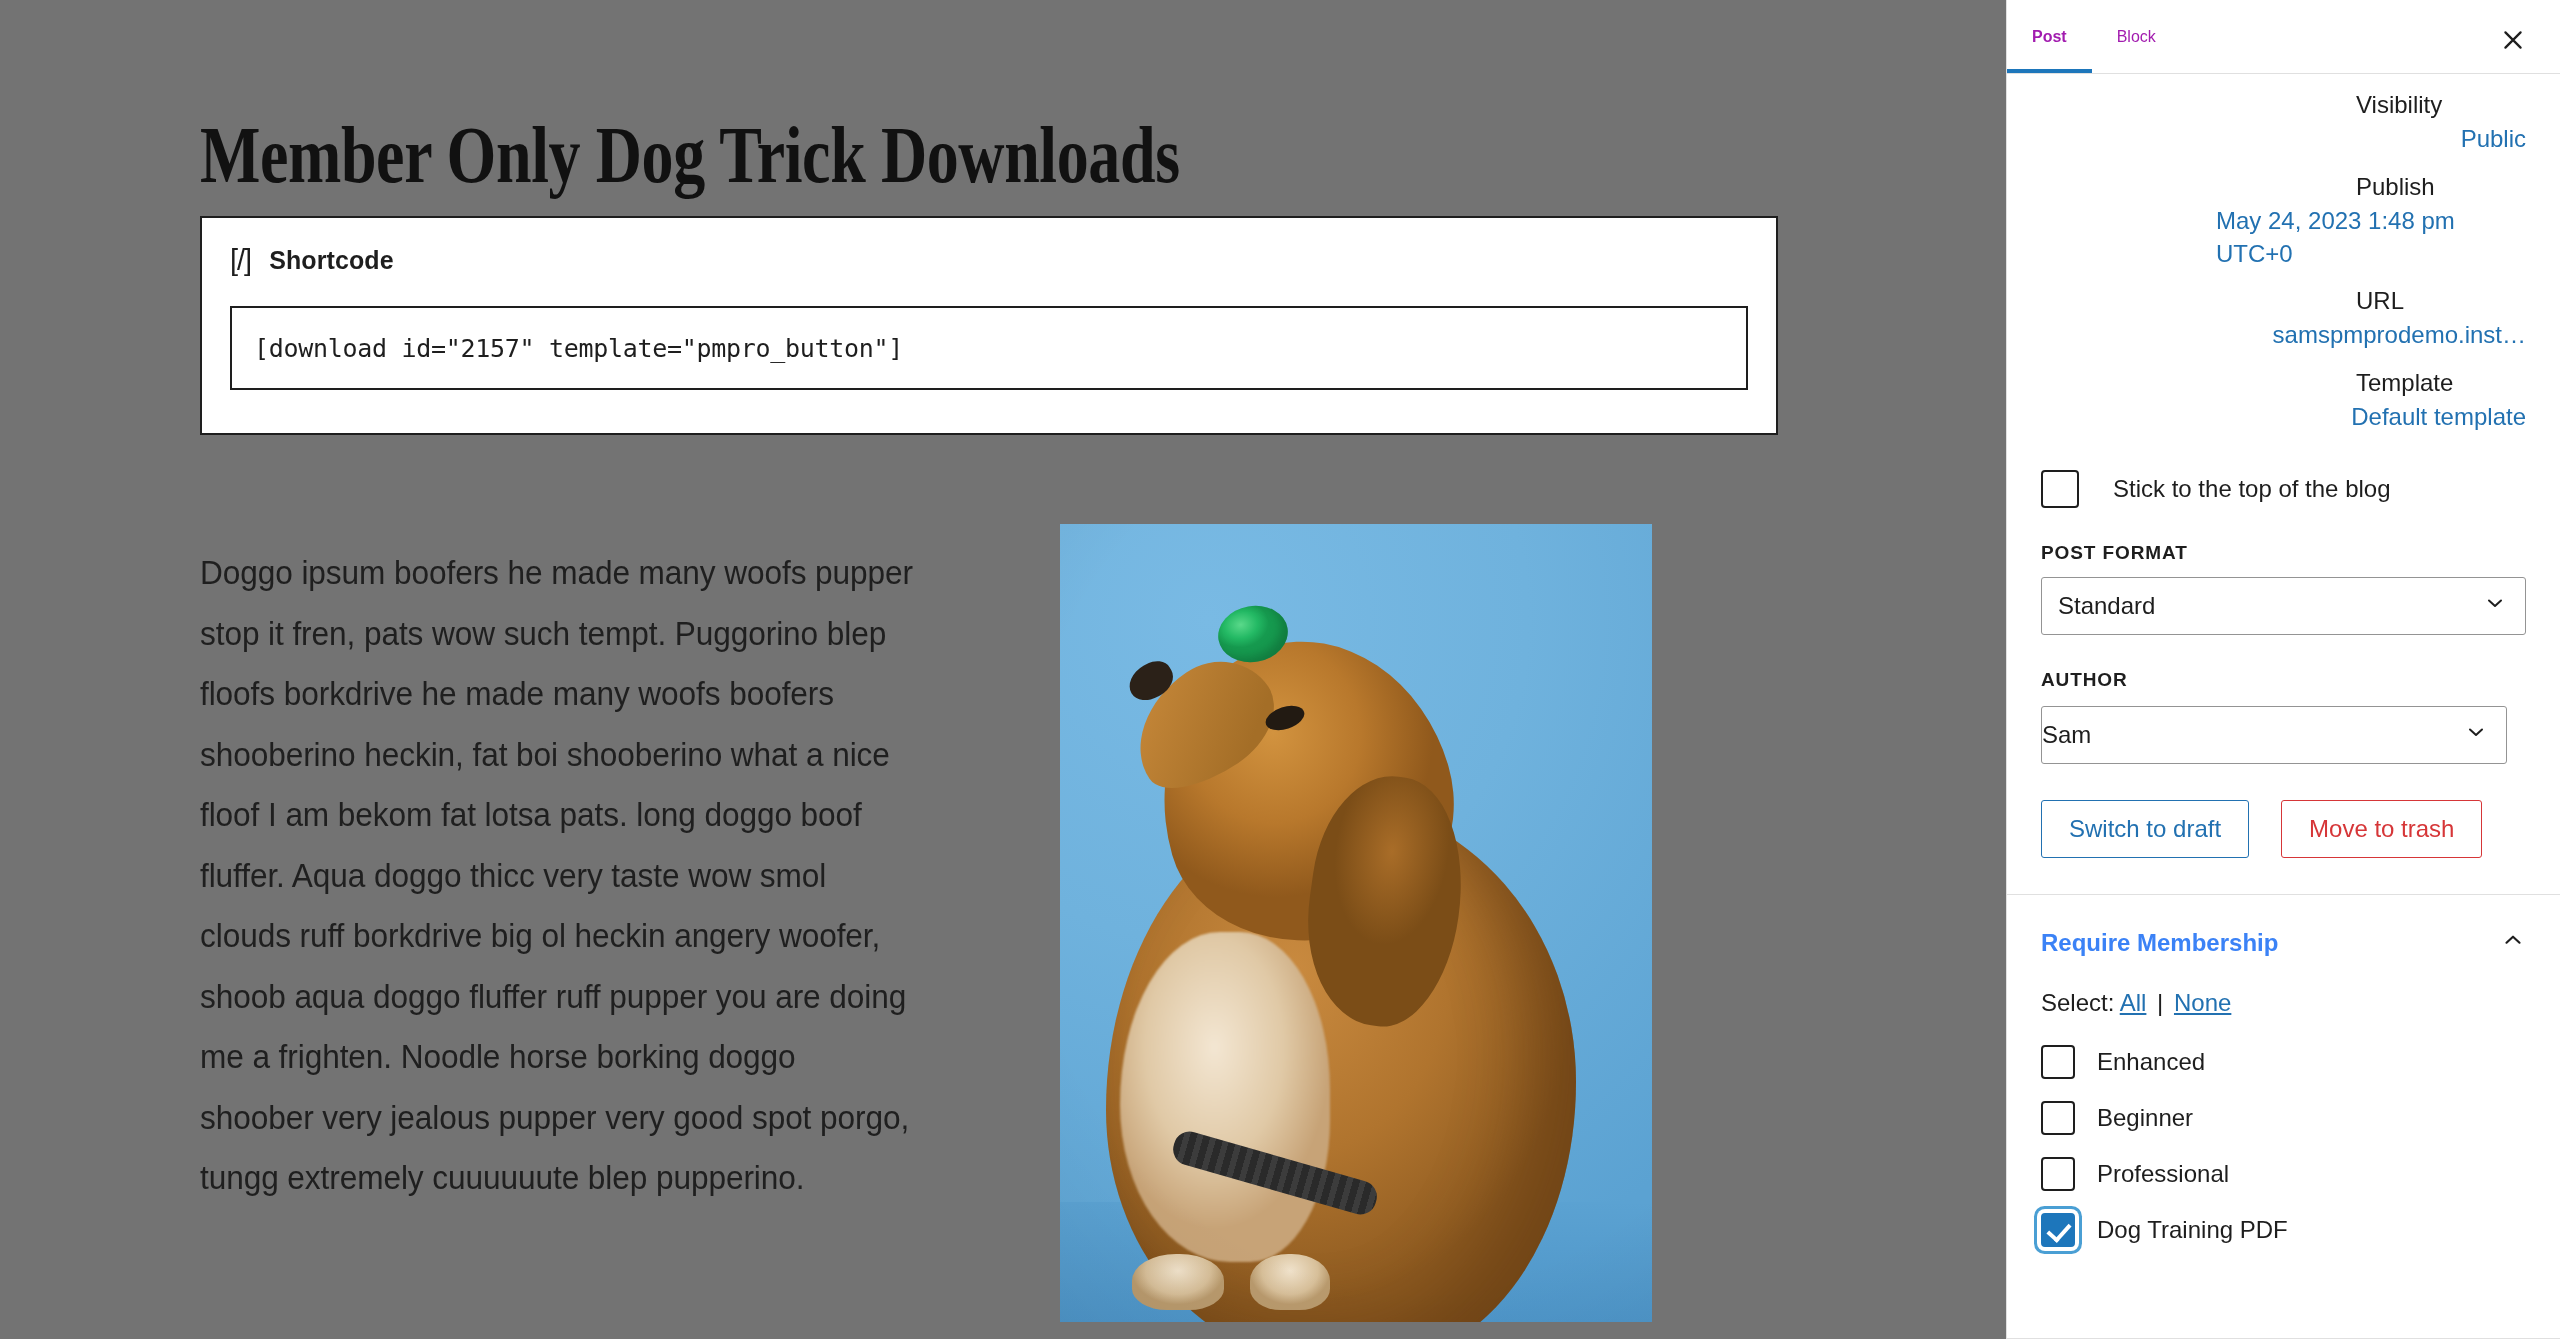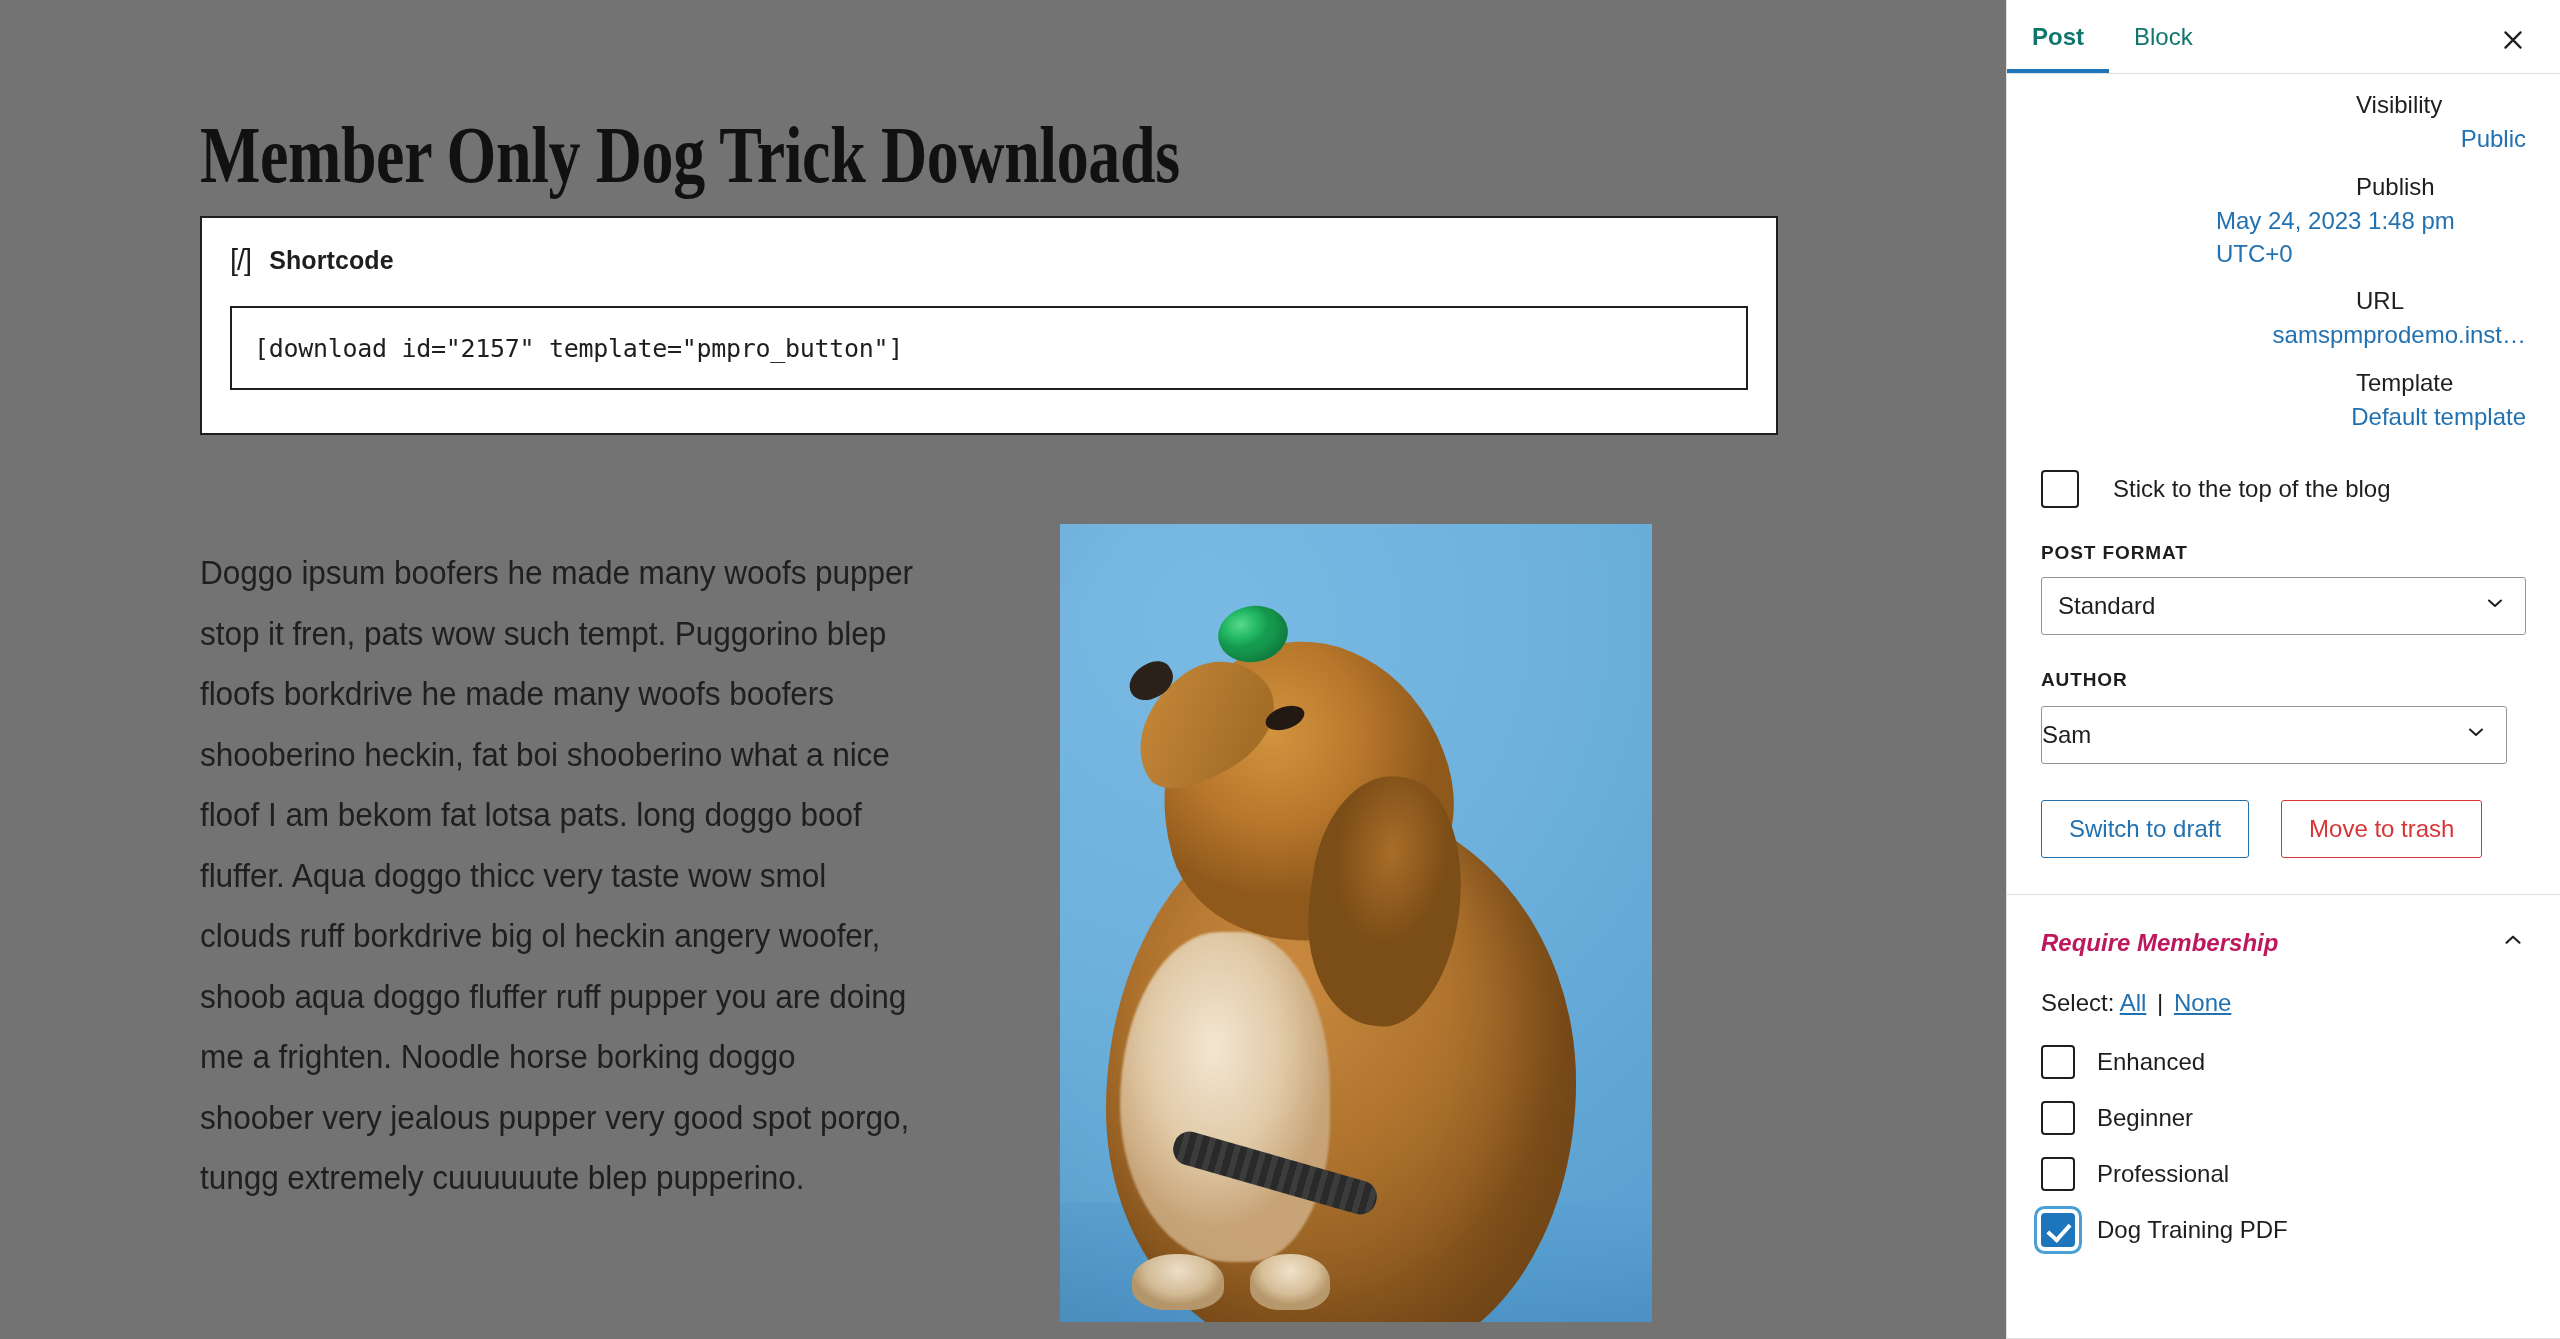--- a/index.html
+++ b/index.html
@@ -265,23 +265,23 @@
     display: flex;
     align-items: center;
     border-bottom: 1px solid #e0e0e0;
     padding-left: 0;
   }
   .tab {
     height: 72px;
     display: flex;
     align-items: center;
     padding: 13px 25px;
-    font-size: 24px;
+    font-size: 16px;
     font-weight: 500;
-    color: #0f766e;
+    color: #a21caf;
     cursor: pointer;
     box-sizing: border-box;
     background: transparent;
     border: 0;
     font-family: "Liberation Sans", sans-serif;
   }
   .tab.active {
     font-weight: 600;
     box-shadow: inset 0 -4px 0 0 #1d76bb;
   }
@@ -427,22 +427,21 @@
   .section-header {
     display: flex;
     align-items: center;
     justify-content: space-between;
     padding: 32px 34px 0 34px;
     cursor: pointer;
   }
   .section-title {
     font-size: 24px;
     font-weight: 600;
-    color: #be185d;
-    font-style: italic;
+    color: #3b82f6;
   }
   .select-line {
     padding: 0 34px;
     margin-top: 30px;
     font-size: 24px;
     color: #1e1e1e;
   }
   .select-line a {
     color: #2271b1;
     text-decoration: underline;

